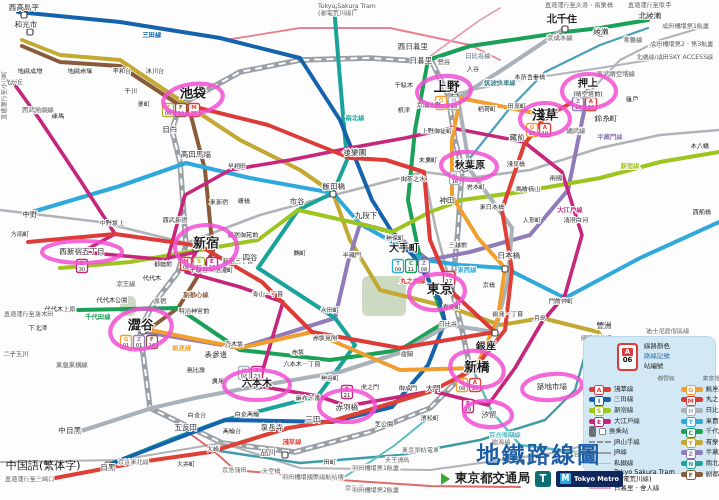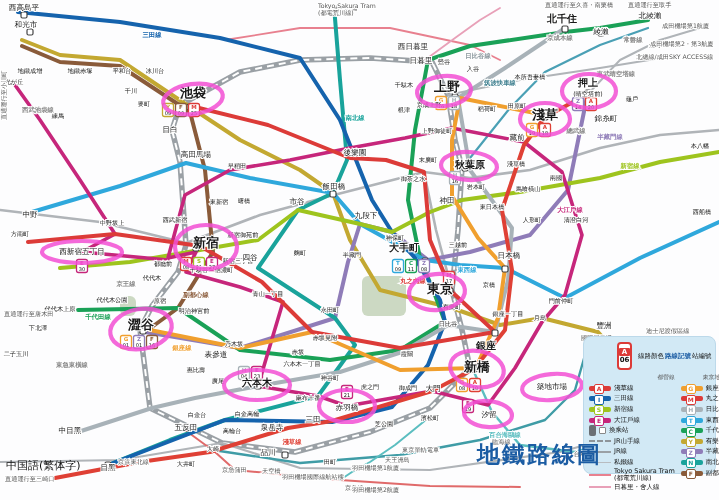--- a/index.html
+++ b/index.html
@@ -11,23 +11,23 @@
   .st-s{font-size:7.6px;}
   .st-xs{font-size:6.2px;}
   .ll{font-size:6.4px;font-weight:bold;}
   .note{font-size:6.2px;fill:#555 !important;stroke-width:1.5px;}
   
   #legend{position:absolute;left:583px;top:336px;width:133px;height:138px;background:#d2e9f5;border:1px solid #bcd9ea;border-radius:8px;padding:4px 5px;box-sizing:border-box;font-size:6.5px;color:#111;}
   #legend-header{display:flex;align-items:center;gap:6px;margin:1px 0 3px 28px;}
   #sample-badge{width:17px;height:24px;border:2px solid #dc3b38;border-radius:4px;background:#fff;display:flex;flex-direction:column;align-items:center;justify-content:center;}
   #sample-badge .sb-letter{background:#dc3b38;color:#fff;font-weight:bold;font-size:7px;line-height:8px;width:11px;text-align:center;border-radius:1px;}
   #sample-badge .sb-num{font-size:7px;font-weight:bold;line-height:9px;}
-  .hdr-labels{display:flex;flex-direction:row;gap:1px;}
+  .hdr-labels{display:flex;flex-direction:column;gap:1px;}
   .hdr-labels div{white-space:nowrap;}
-  .hdr-blue{color:#1b5ca3;font-weight:bold;}
+  .hdr-blue{color:#1b5ca3;}
   #legend-cols{display:flex;gap:6px;}
   .lcol{flex:1;}
   .col-title{color:#555;font-size:5.8px;text-align:right;margin-bottom:1px;}
   .lrow{display:flex;align-items:center;gap:3px;height:10.6px;white-space:nowrap;}
   .lbar{position:relative;width:22px;height:5px;border-radius:2px;flex:none;}
   .lchip{position:absolute;left:5px;top:-1.5px;width:8px;height:8px;border-radius:2px;background:#fff;font-size:6px;font-weight:bold;text-align:center;line-height:8px;}
   .oline{width:22px;flex:none;border-top:2.6px solid #9aa0a5;height:0;}
   .oline.dashdot{border-top-style:dashed;border-top-color:#8d9499;}
   .oline.thin{border-top-width:1.6px;border-top-color:#b8bcc0;}
   .oline.tram{border-top-width:2px;border-top-color:#e8808f;}
@@ -548,16 +548,25 @@
               <div class="lchip" style="color: rgb(138, 91, 58); border: 1px solid rgb(138, 91, 58);">F</div>
             </div>
             <span>副都心線</span>
           </div>
         </div>
     </div>
   </div>
 
   <div id="title-block">
     <div id="map-title">地鐵路線圖</div>
+    <div id="operator-row">
+      <div id="op-tri"></div>
+      <div id="operator-name">東京都交通局</div>
+      <div id="toei-logo">T</div>
+      <div id="metro-badge">
+        <div id="metro-m">M</div>
+        <div id="metro-text">Tokyo Metro</div>
+      </div>
+    </div>
   </div>
 
   <div id="lang-note">中国語(繁体字)</div>
 </div>
 
 </body></html>

